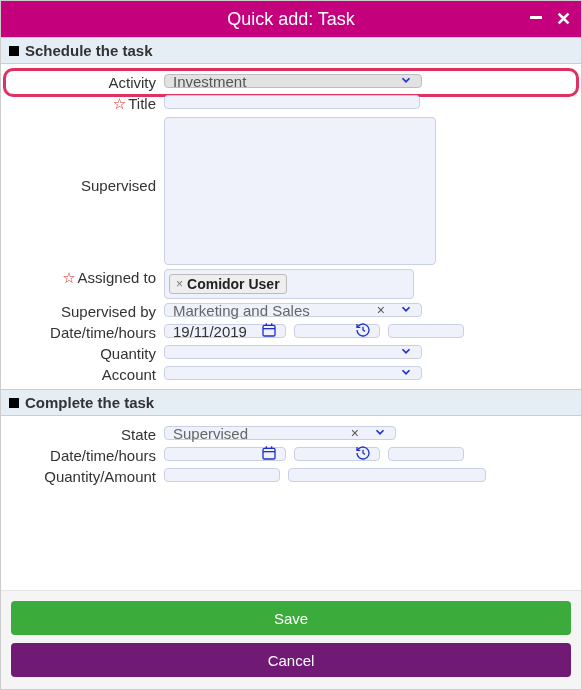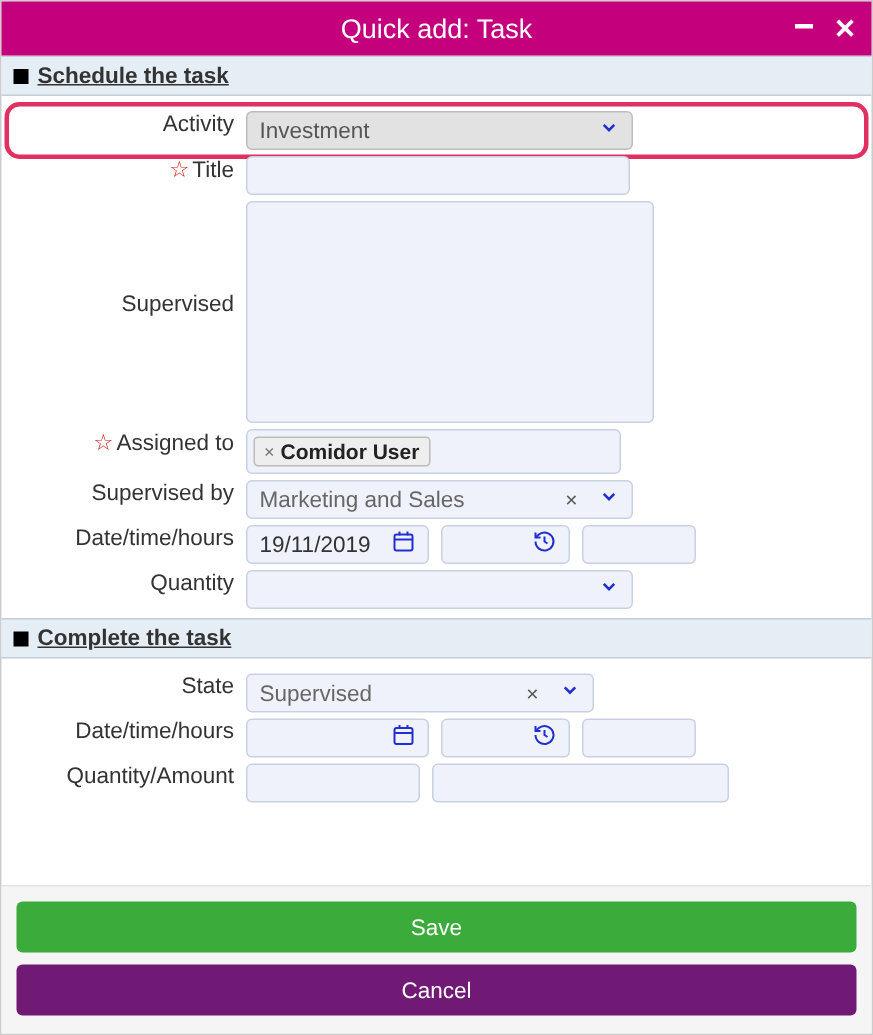--- a/index.html
+++ b/index.html
@@ -54,21 +54,20 @@
   .section-header {
     background: #e5edf5;
     border-top: 1px solid #c6cdd4;
     border-bottom: 1px solid #c6cdd4;
     padding: 4px 8px;
     font-weight: 600;
     font-size: 15px;
     display: flex;
     align-items: center;
     gap: 6px;
-    text-decoration: underline;
   }
   .section-header .sq {
     width: 10px;
     height: 10px;
     background: #000;
     display: inline-block;
   }
 
   .form-body {
     padding: 6px 8px 2px 8px;
@@ -92,21 +91,21 @@
     flex: 1;
     display: flex;
     gap: 8px;
     align-items: center;
   }
 
   .input, .select, .textarea, .tagbox {
     background: #eff2fb;
     border: 1px solid #c9d0e4;
     border-radius: 4px;
-    height: 26px;
+    height: 14px;
     padding: 2px 8px;
     font-size: 15px;
     display: flex;
     align-items: center;
     position: relative;
   }
   .textarea {
     height: 148px;
     align-items: flex-start;
     padding-top: 6px;
@@ -330,20 +329,33 @@
           <span class="value"></span>
           <span class="caret">
             <svg viewBox="0 0 24 24" fill="none" stroke="#2030d0" stroke-width="3">
                 <polyline points="6 9 12 15 18 9"></polyline>
               </svg>
           </span>
         </div>
       </div>
     </div>
 
+    <div class="row">
+      <div class="label">Account</div>
+      <div class="field-wrap">
+        <div class="select w-account">
+          <span class="value"></span>
+          <span class="caret">
+            <svg viewBox="0 0 24 24" fill="none" stroke="#2030d0" stroke-width="3">
+                <polyline points="6 9 12 15 18 9"></polyline>
+              </svg>
+          </span>
+        </div>
+      </div>
+    </div>
 
   </div>
 
   <div class="section-header">
     <span class="sq"></span>
     <span>Complete the task</span>
   </div>
 
   <div class="form-body">
 

